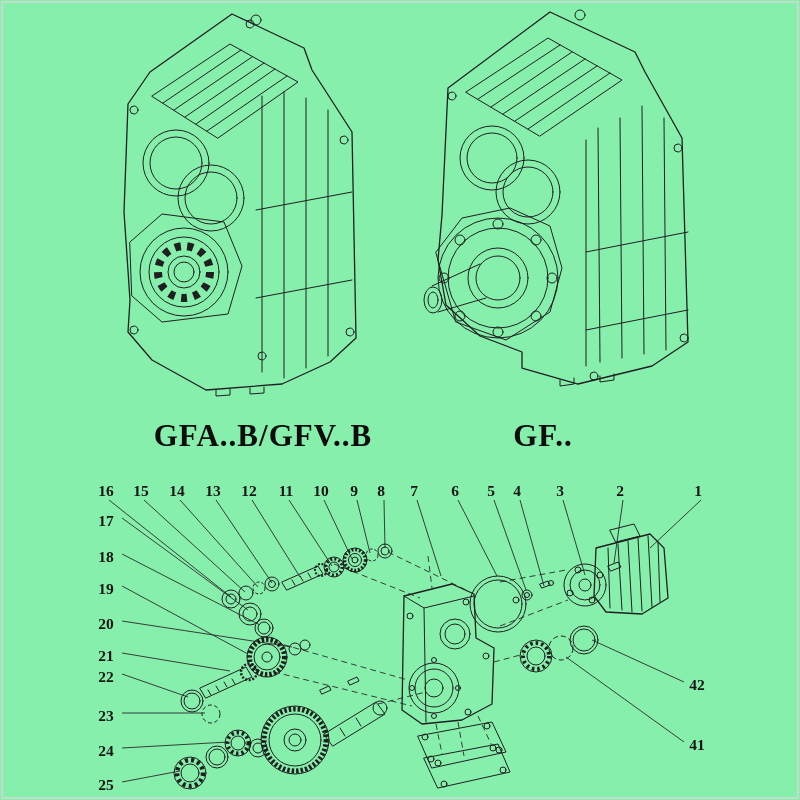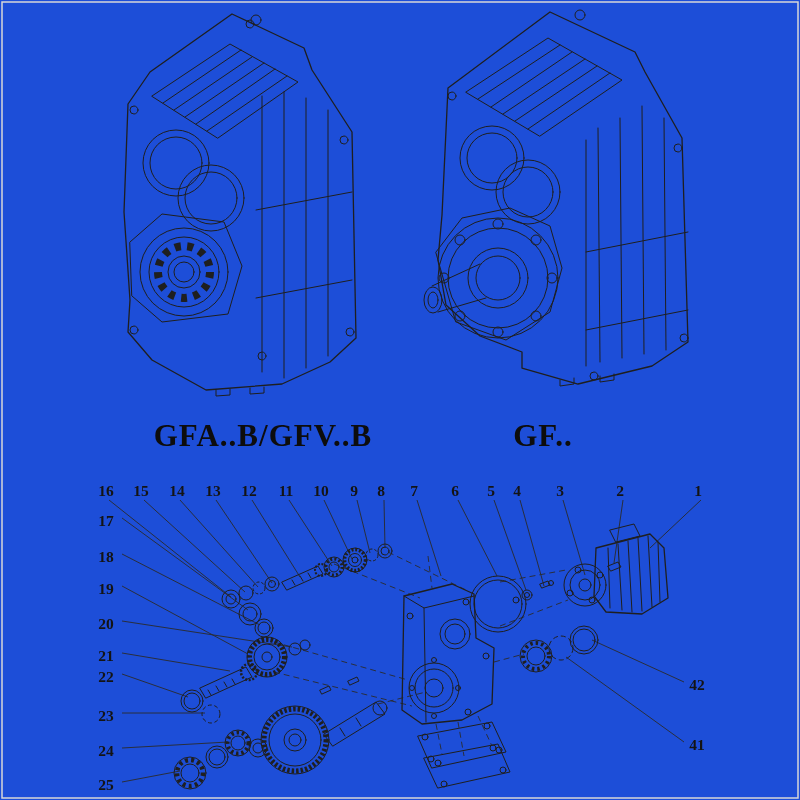--- a/index.html
+++ b/index.html
@@ -1,16 +1,16 @@
 <!DOCTYPE html>
 <html><head>
 <meta charset="utf-8">
 <style>
   html,body{margin:0;padding:0;background:#ffffff;}
-  .page{position:relative;width:800px;height:800px;background:#1d4ed8;overflow:hidden;
+  .page{position:relative;width:800px;height:800px;background:#86efac;overflow:hidden;
         font-family:"Liberation Serif", serif;text-align:right;}
   svg{display:block;}
   .ln{stroke:#1f1f1f;fill:none;stroke-width:1;stroke-linejoin:round;stroke-linecap:round;}
   .ln2{stroke:#1f1f1f;fill:none;stroke-width:1.3;stroke-linejoin:round;}
   .dash{stroke:#2a2a2a;fill:none;stroke-width:0.9;stroke-dasharray:6 4;}
   .clip{stroke:#1f1f1f;fill:none;stroke-width:1;}
   .teeth{fill:none;stroke:#1f1f1f;}
   .leader{stroke:#2a2a2a;stroke-width:0.9;fill:none;}
   .num{font-family:"Liberation Serif", serif;font-size:15.5px;font-weight:600;fill:#141414;}
   .caption{font-family:"Liberation Serif", serif;font-size:31px;font-weight:700;fill:#0d0d0d;letter-spacing:1px;}

